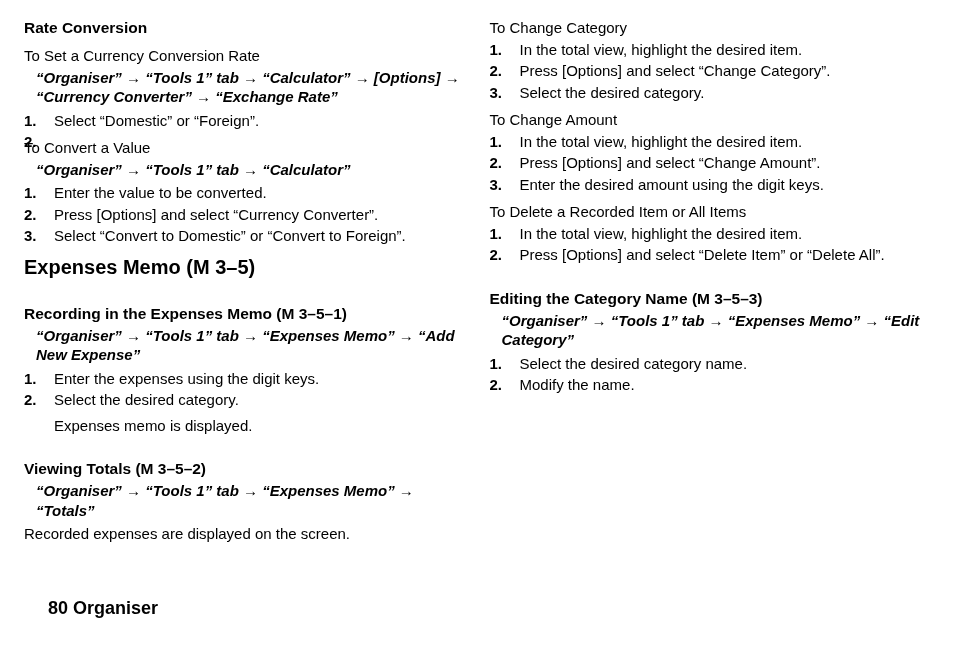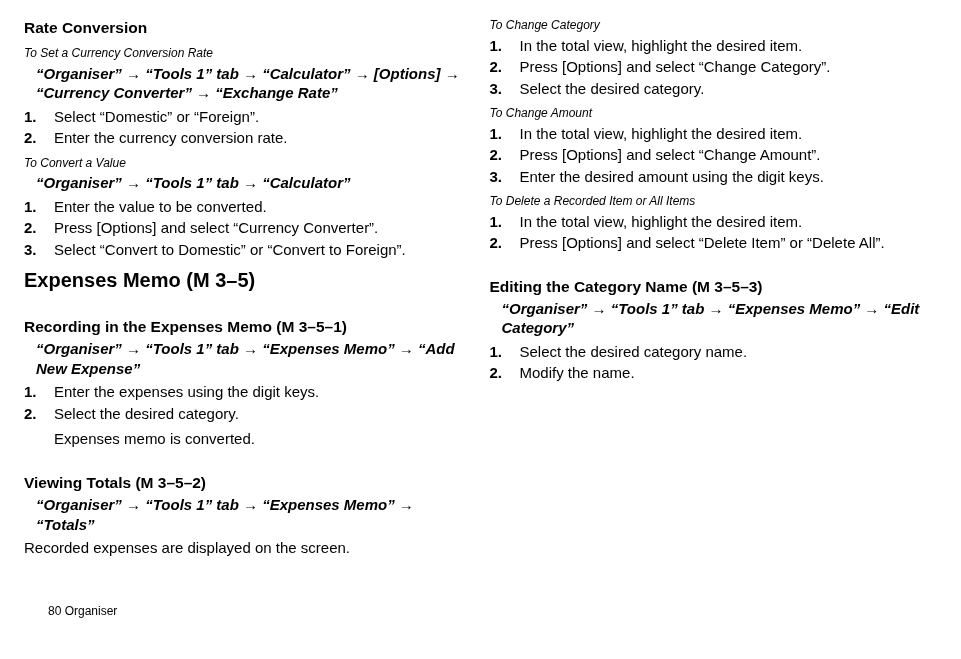--- a/index.html
+++ b/index.html
@@ -20,23 +20,22 @@
     flex: 1;
     min-width: 0;
   }
   .section-title-bold {
     font-weight: bold;
     font-size: 15.5px;
     margin: 0 0 6px 0;
   }
   .sub-heading {
     font-weight: normal;
-    font-size: 12px;
+    font-size: 15px;
     margin: 8px 0 2px 0;
-    font-style: italic;
   }
   .nav-path {
     font-weight: bold;
     font-style: italic;
     margin: 2px 0 4px 12px;
   }
   ol.steps {
     list-style: none;
     padding: 0;
     margin: 2px 0 8px 0;
@@ -66,62 +65,62 @@
     font-size: 15.5px;
     margin: 24px 0 2px 0;
   }
   .body-line {
     margin: 2px 0 6px 0;
   }
   .footer {
     position: absolute;
     bottom: 18px;
     left: 24px;
-    font-size: 12px;
-    font-weight: normal;
+    font-size: 18px;
+    font-weight: bold;
   }
   .page-wrap {
     position: relative;
     min-height: 620px;
   }
 </style>
 </head>
 <body>
 
 <div class="page-wrap">
 <div class="columns">
 
   <div class="col">
 
     <div class="section-title-bold">Rate Conversion</div>
 
     <div class="sub-heading">To Set a Currency Conversion Rate</div>
     <div class="nav-path">“Organiser” → “Tools 1” tab → “Calculator” → [Options] → “Currency Converter” → “Exchange Rate”</div>
     <ol class="steps">
       <li><span class="num">1.</span><span>Select “Domestic” or “Foreign”.</span></li>
-      <li><span class="num">2.</span><span>Enter the currency conversion rate.</span></li>
+      <li><span class="num">2.</span></li>
     </ol>
 
     <div class="sub-heading">To Convert a Value</div>
     <div class="nav-path">“Organiser” → “Tools 1” tab → “Calculator”</div>
     <ol class="steps">
       <li><span class="num">1.</span><span>Enter the value to be converted.</span></li>
       <li><span class="num">2.</span><span>Press [Options] and select “Currency Converter”.</span></li>
       <li><span class="num">3.</span><span>Select “Convert to Domestic” or “Convert to Foreign”.</span></li>
     </ol>
 
     <h2 class="big-heading">Expenses Memo (M 3–5)</h2>
 
     <div class="subsection-bold">Recording in the Expenses Memo (M 3–5–1)</div>
     <div class="nav-path">“Organiser” → “Tools 1” tab → “Expenses Memo” → “Add New Expense”</div>
     <ol class="steps">
       <li><span class="num">1.</span><span>Enter the expenses using the digit keys.</span></li>
       <li><span class="num">2.</span><span>Select the desired category.</span></li>
     </ol>
-    <div class="indent-note">Expenses memo is converted.</div>
+    <div class="indent-note">Expenses memo is displayed.</div>
 
     <div class="subsection-bold">Viewing Totals (M 3–5–2)</div>
     <div class="nav-path">“Organiser” → “Tools 1” tab → “Expenses Memo” → “Totals”</div>
     <div class="body-line">Recorded expenses are displayed on the screen.</div>
 
   </div>
 
   <div class="col">
 
     <div class="sub-heading" style="margin-top:0">To Change Category</div>

